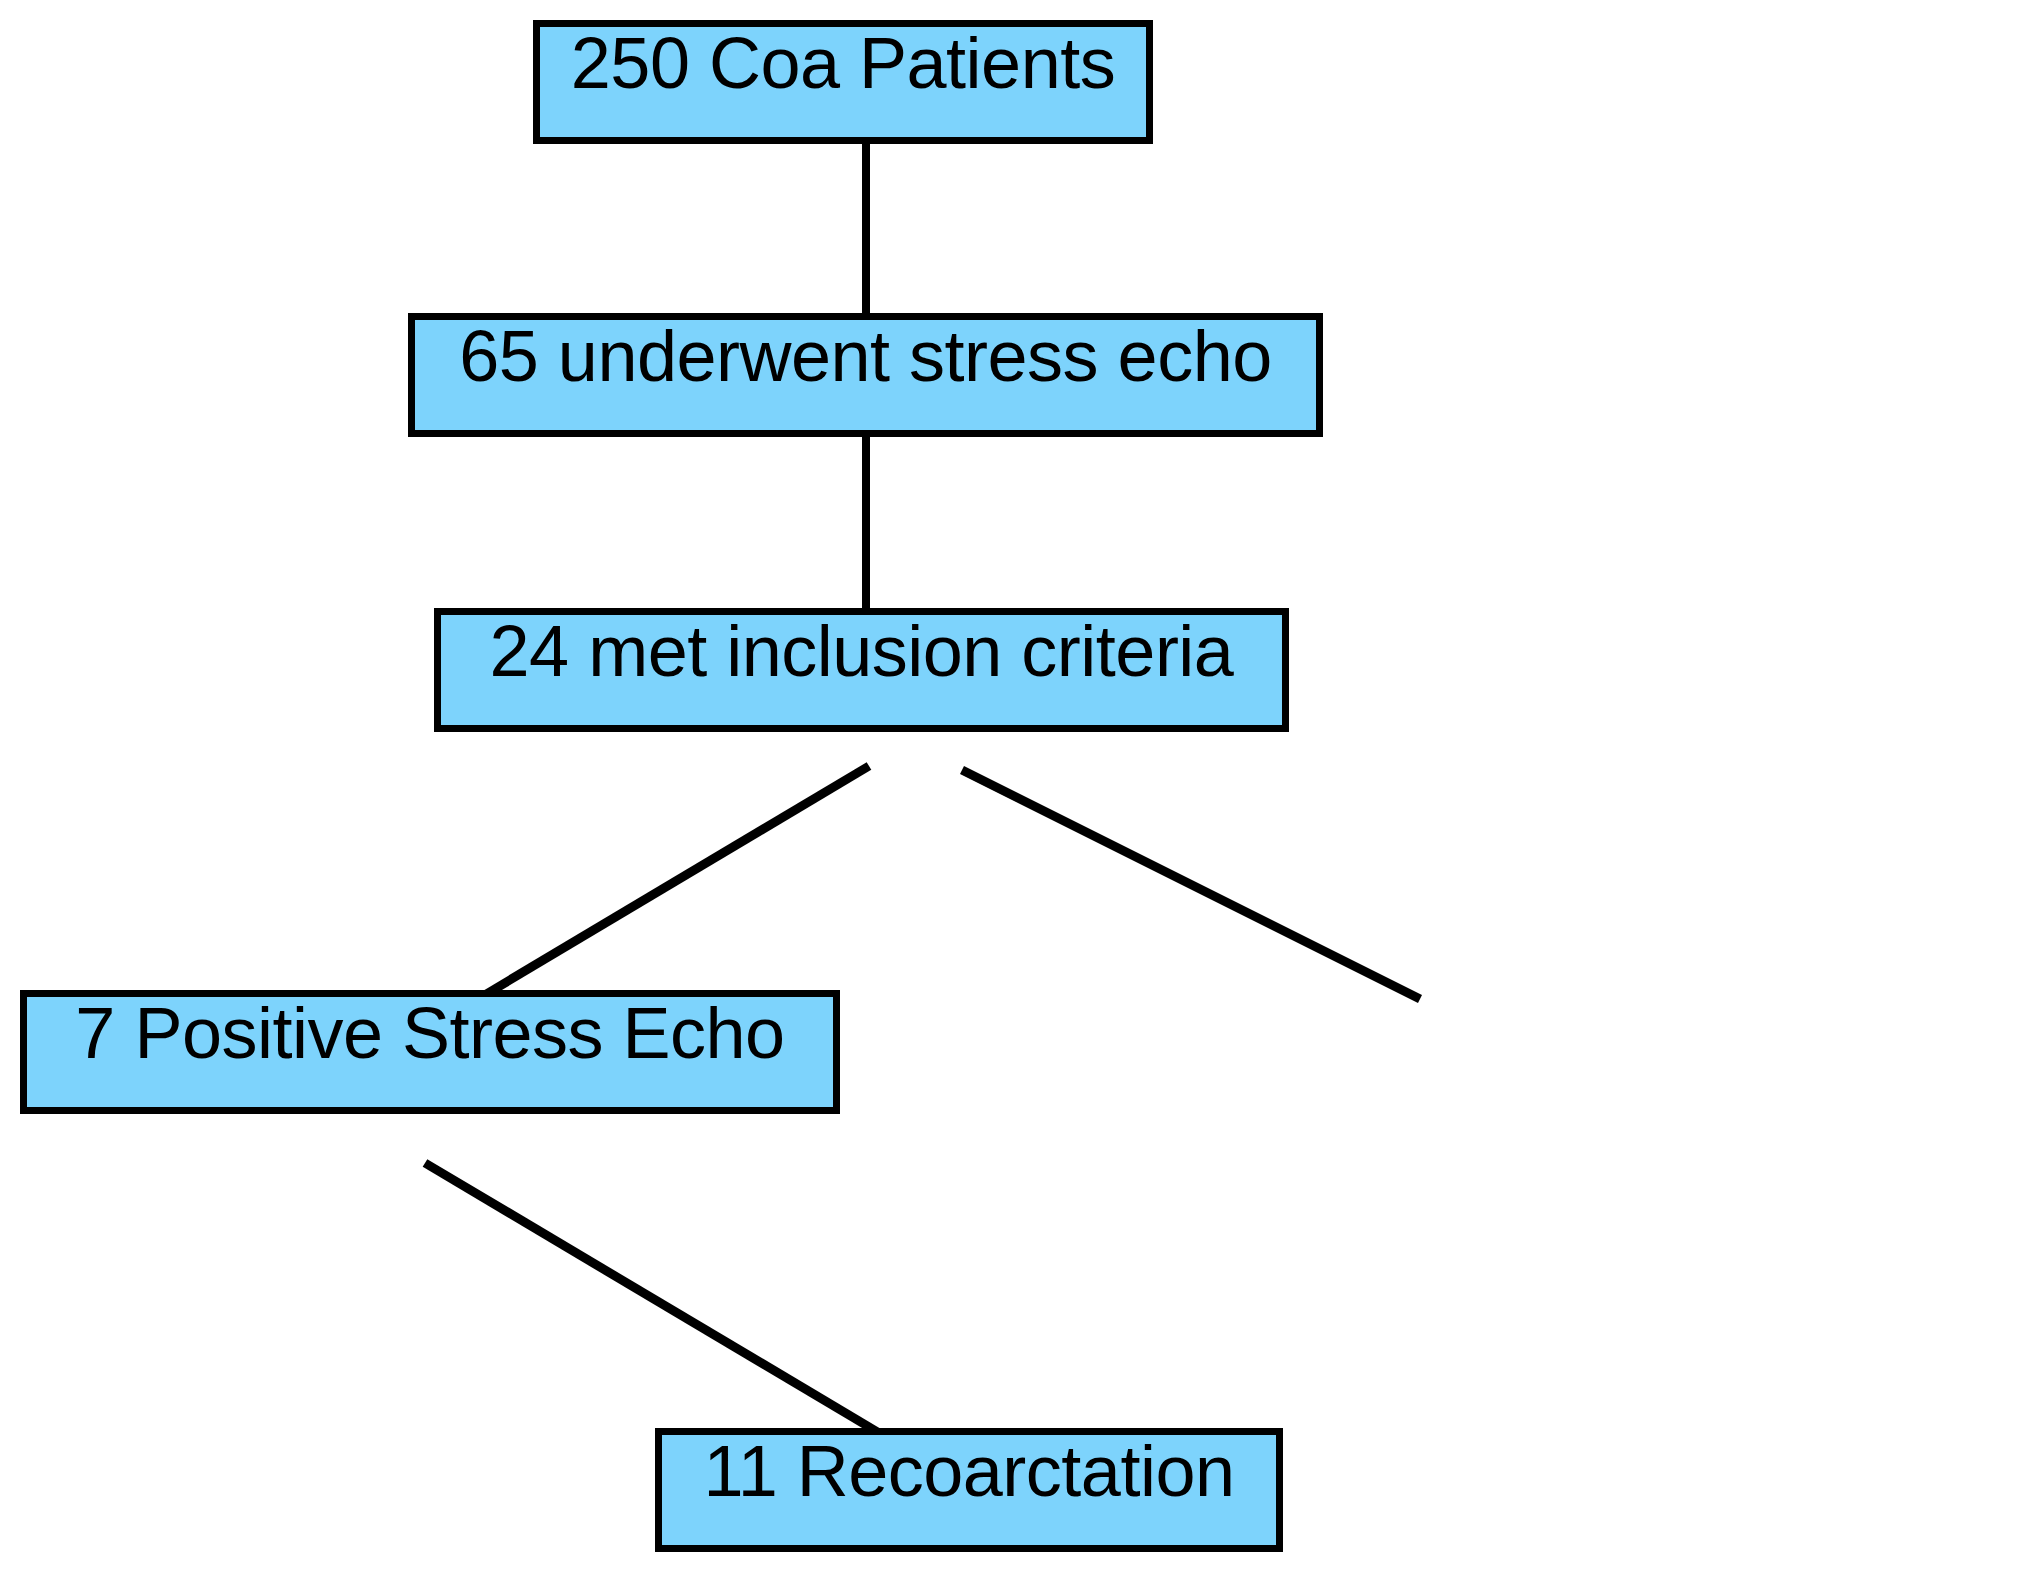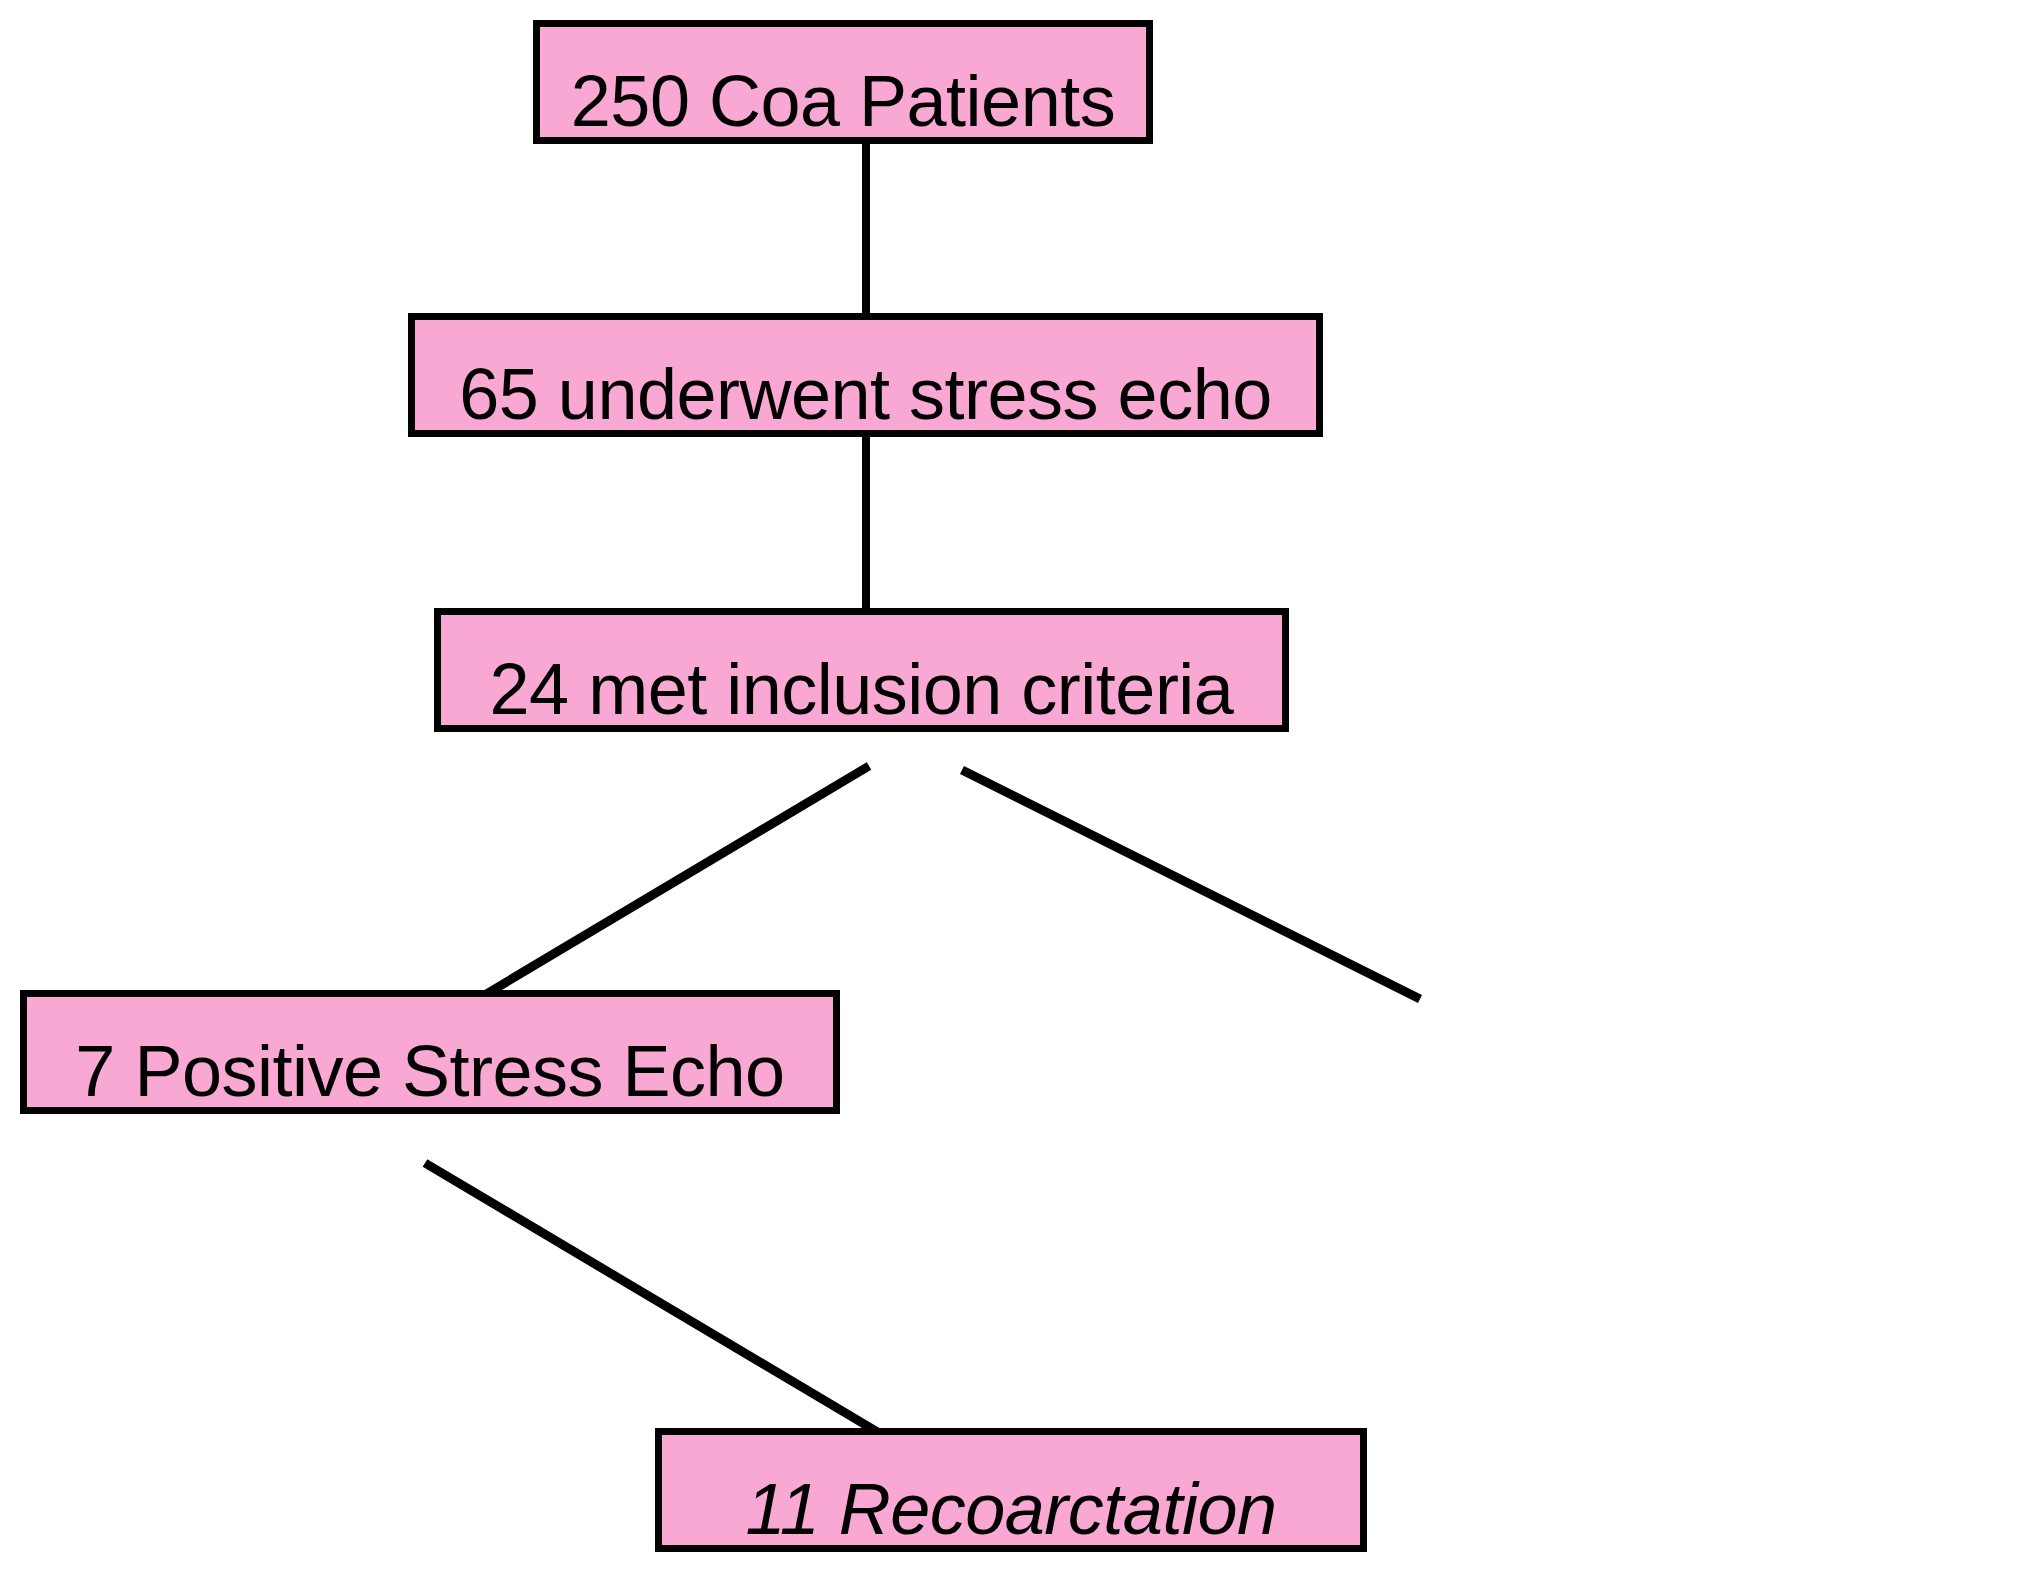--- a/index.html
+++ b/index.html
@@ -23,24 +23,24 @@
     position: absolute;
     top: 0;
     left: 0;
     width: 2020px;
     height: 1569px;
     pointer-events: none;
   }
   .node-box {
     position: absolute;
     box-sizing: border-box;
-    background: #f9a8d4;
+    background: #7dd3fc;
     border: 7px solid #000000;
     display: flex;
-    align-items: flex-end;
+    align-items: flex-start;
     justify-content: center;
     z-index: 2;
   }
   .node-label {
     font-family: "Liberation Sans", sans-serif;
     color: #000000;
     white-space: nowrap;
     line-height: 1;
     letter-spacing: -0.5px;
   }
@@ -54,21 +54,21 @@
 
   #node-inclusion         { left: 434px;  top: 608px;  width: 855px; height: 124px; }
   #node-inclusion .node-label         { font-size: 72px; }
 
   #node-positive-echo     { left: 20px;   top: 990px;  width: 820px; height: 124px; }
   #node-positive-echo .node-label     { font-size: 72px; }
 
   #node-negative-echo     { left: 1152px; top: 990px;  width: 846px; height: 124px; }
   #node-negative-echo .node-label     { font-size: 72px; }
 
-  #node-recoarctation     { left: 655px;  top: 1428px; width: 712px; height: 124px; font-style: italic; }
+  #node-recoarctation     { left: 655px;  top: 1428px; width: 628px; height: 124px; }
   #node-recoarctation .node-label     { font-size: 72px; }
 </style>
 </head>
 <body>
 
 <div id="flowchart-root">
 
   <svg class="edge-layer" viewBox="0 0 2020 1569" width="2020" height="1569" xmlns="http://www.w3.org/2000/svg">
     <line x1="866" y1="144" x2="866" y2="313" stroke="#000000" stroke-width="8"></line>
     <line x1="866" y1="437" x2="866" y2="608" stroke="#000000" stroke-width="8"></line>

